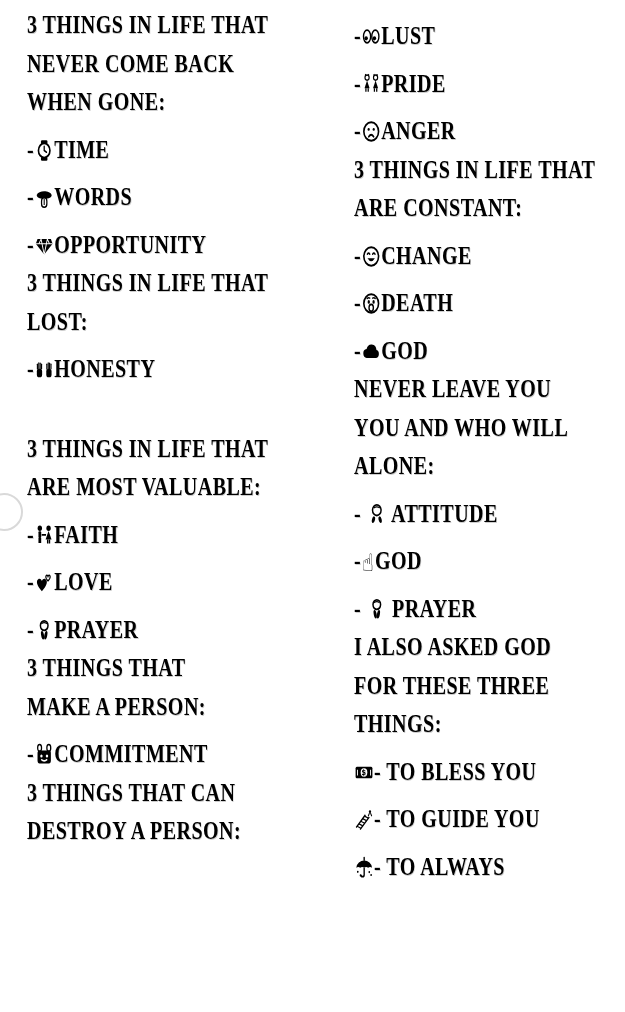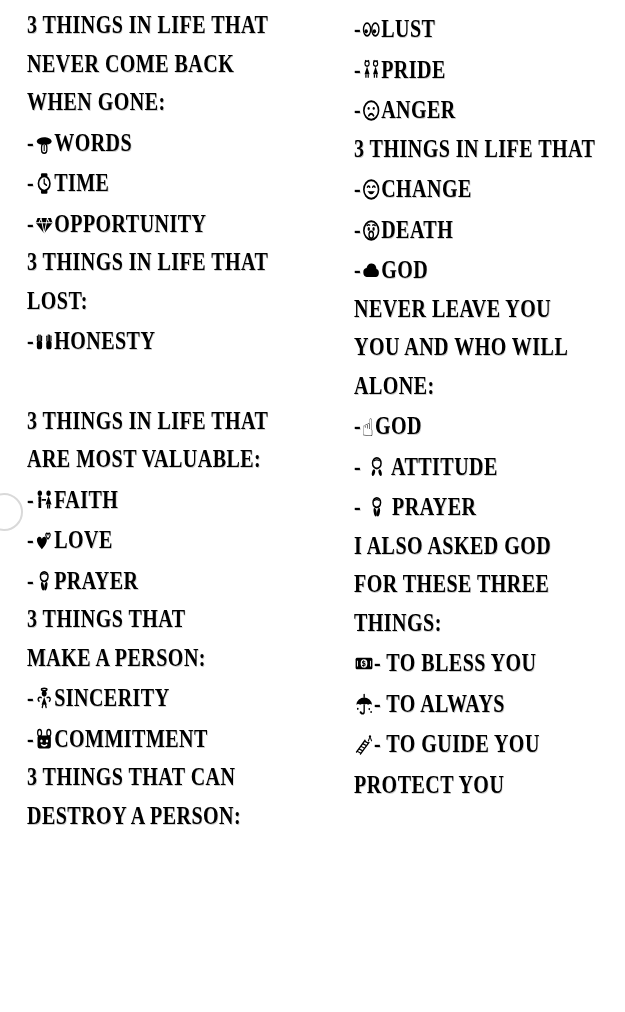--- a/index.html
+++ b/index.html
@@ -10,21 +10,21 @@
   }
   .col{position:absolute;}
   #col-left{left:27px;top:6px;width:315px;}
   #col-right{left:354px;top:8px;width:268px;}
   .line{height:38.5px;line-height:38.5px;white-space:nowrap;}
   .ln{
     display:inline-block;transform:scaleX(0.8);transform-origin:0 50%;
     font-size:25px;letter-spacing:0.6px;
     text-shadow:0.8px 0.8px 0 rgba(130,130,130,0.4);
   }
-  .item{margin-top:2px;}
+  .item{margin-top:9px;}
   .gap{margin-top:41px;}
   .icon{display:inline-block;vertical-align:-4px;margin:0 1px;}
   .icon svg{width:23px;height:23px;display:block;}
   .icon svg *{shape-rendering:geometricPrecision;}
   .gicon{
     font-family:"DejaVu Sans",sans-serif;font-weight:400;font-size:24px;
     vertical-align:-2px;text-shadow:none;line-height:1;
   }
   #faint-circle{
     position:absolute;left:-15px;top:493px;width:34px;height:34px;
@@ -33,30 +33,30 @@
 </style>
 </head>
 <body>
 
 <div id="col-left" class="col">
     <div class="section">
       <div class="line"><span class="ln">3 THINGS IN LIFE THAT</span></div>
       <div class="line"><span class="ln">NEVER COME BACK</span></div>
       <div class="line"><span class="ln">WHEN GONE:</span></div>
       <div class="line item"><span class="ln"><span>-</span><span class="icon"><svg viewBox="0 0 16 16" xmlns="http://www.w3.org/2000/svg" fill="#000">
-              <path d="M1.5 6.3 C3 2.8 13 2.8 14.5 6.3 C14.6 8 12.3 8.9 8 8.9 C3.7 8.9 1.4 8 1.5 6.3 Z"></path>
-              <rect x="5.7" y="8.2" width="4.6" height="6.6" rx="2.2" fill="#fff" stroke="#000" stroke-width="1.1"></rect>
-              <path d="M8 8.9 v4.3" stroke="#000" stroke-width="0.9"></path>
-            </svg></span><span>WORDS</span></span></div>
-      <div class="line item"><span class="ln"><span>-</span><span class="icon"><svg viewBox="0 0 16 16" xmlns="http://www.w3.org/2000/svg" fill="#000">
               <rect x="5.2" y="0.8" width="5.6" height="2.6" rx="0.9"></rect>
               <rect x="5.2" y="12.6" width="5.6" height="2.6" rx="0.9"></rect>
               <circle cx="8" cy="8" r="5" fill="#fff" stroke="#000" stroke-width="1.4"></circle>
               <path d="M8 5v3l2 1.2" stroke="#000" stroke-width="1.1" fill="none" stroke-linecap="round"></path>
             </svg></span><span>TIME</span></span></div>
+      <div class="line item"><span class="ln"><span>-</span><span class="icon"><svg viewBox="0 0 16 16" xmlns="http://www.w3.org/2000/svg" fill="#000">
+              <path d="M1.5 6.3 C3 2.8 13 2.8 14.5 6.3 C14.6 8 12.3 8.9 8 8.9 C3.7 8.9 1.4 8 1.5 6.3 Z"></path>
+              <rect x="5.7" y="8.2" width="4.6" height="6.6" rx="2.2" fill="#fff" stroke="#000" stroke-width="1.1"></rect>
+              <path d="M8 8.9 v4.3" stroke="#000" stroke-width="0.9"></path>
+            </svg></span><span>WORDS</span></span></div>
       <div class="line item"><span class="ln"><span>-</span><span class="icon"><svg viewBox="0 0 16 16" xmlns="http://www.w3.org/2000/svg" fill="#000">
               <polygon points="2.2,3.5 13.8,3.5 15.3,6.8 8,14.3 0.7,6.8"></polygon>
               <path d="M0.7 6.8 H15.3 M5.3 3.5 L8 14.3 M10.7 3.5 L8 14.3 M5.3 3.5 L3.4 6.8 M10.7 3.5 L12.6 6.8" stroke="#fff" stroke-width="0.8" fill="none"></path>
             </svg></span><span>OPPORTUNITY</span></span></div>
     </div>
     <div class="section">
       <div class="line"><span class="ln">3 THINGS IN LIFE THAT</span></div>
       <div class="line"><span class="ln">LOST:</span></div>
       <div class="line item"><span class="ln"><span>-</span><span class="icon"><svg viewBox="0 0 16 16" xmlns="http://www.w3.org/2000/svg" fill="#000">
               <g>
@@ -95,27 +95,20 @@
               <circle cx="8" cy="4.6" r="3.3" fill="#fff" stroke="#000" stroke-width="1.3"></circle>
               <path d="M5.6 3.2 Q8 1.9 10.4 3.2" stroke="#000" stroke-width="0.9" fill="none"></path>
               <ellipse cx="6.6" cy="11.3" rx="1.25" ry="3" transform="rotate(-14 6.6 11.3)"></ellipse>
               <ellipse cx="9.4" cy="11.3" rx="1.25" ry="3" transform="rotate(14 9.4 11.3)"></ellipse>
             </svg></span><span>PRAYER</span></span></div>
     </div>
     <div class="section">
       <div class="line"><span class="ln">3 THINGS THAT</span></div>
       <div class="line"><span class="ln">MAKE A PERSON:</span></div>
       <div class="line item"><span class="ln"><span>-</span><span class="icon"><svg viewBox="0 0 16 16" xmlns="http://www.w3.org/2000/svg" fill="#000">
-              <ellipse cx="8" cy="1.7" rx="2.5" ry="0.8" fill="none" stroke="#000" stroke-width="1"></ellipse>
-              <circle cx="8" cy="4.6" r="2.1"></circle>
-              <path d="M5.9 7.4 C3 6.4 1.6 8.6 3.9 10.2 M10.1 7.4 C13 6.4 14.4 8.6 12.1 10.2" stroke="#000" stroke-width="1.1" fill="none"></path>
-              <polygon points="8,6.9 5.7,12.3 10.3,12.3"></polygon>
-              <path d="M6.8 12.5 L6.3 14.2 M9.2 12.5 L9.7 14.2" stroke="#000" stroke-width="1.1" stroke-linecap="round"></path>
-            </svg></span><span>SINCERITY</span></span></div>
-      <div class="line item"><span class="ln"><span>-</span><span class="icon"><svg viewBox="0 0 16 16" xmlns="http://www.w3.org/2000/svg" fill="#000">
               <ellipse cx="4" cy="3.4" rx="1.7" ry="2.3" fill="#fff" stroke="#000" stroke-width="1.1"></ellipse>
               <ellipse cx="12" cy="3.4" rx="1.7" ry="2.3" fill="#fff" stroke="#000" stroke-width="1.1"></ellipse>
               <rect x="2.2" y="5.2" width="11.6" height="9" rx="1.6"></rect>
               <circle cx="5.6" cy="9" r="1.05" fill="#fff"></circle>
               <circle cx="10.4" cy="9" r="1.05" fill="#fff"></circle>
               <path d="M5.4 11.4 Q8 13.6 10.6 11.4" stroke="#fff" stroke-width="1.2" fill="none"></path>
             </svg></span><span>COMMITMENT</span></span></div>
     </div>
     <div class="section">
       <div class="line"><span class="ln">3 THINGS THAT CAN</span></div>
@@ -146,75 +139,75 @@
             </svg></span><span>PRIDE</span></span></div>
       <div class="line item"><span class="ln"><span>-</span><span class="icon"><svg viewBox="0 0 16 16" xmlns="http://www.w3.org/2000/svg" fill="#000">
               <circle cx="8" cy="8" r="6.4" fill="none" stroke="#000" stroke-width="1.4"></circle>
               <circle cx="5.8" cy="6.6" r="0.95"></circle>
               <circle cx="10.2" cy="6.6" r="0.95"></circle>
               <path d="M5.9 11.6 Q8 9 10.1 11.6" stroke="#000" stroke-width="1.3" fill="none" stroke-linecap="round"></path>
             </svg></span><span>ANGER</span></span></div>
     </div>
     <div class="section">
       <div class="line"><span class="ln">3 THINGS IN LIFE THAT</span></div>
+      <div class="line"><span class="ln">ARE CONSTANT:</span></div>
       <div class="line item"><span class="ln"><span>-</span><span class="icon"><svg viewBox="0 0 16 16" xmlns="http://www.w3.org/2000/svg" fill="#000">
               <circle cx="8" cy="8" r="6.4" fill="none" stroke="#000" stroke-width="1.4"></circle>
               <path d="M4.6 6.4 Q5.7 4.9 6.8 6.4 M9.2 6.4 Q10.3 4.9 11.4 6.4" stroke="#000" stroke-width="1.1" fill="none" stroke-linecap="round"></path>
               <path d="M4.8 9.2 Q8 13.4 11.2 9.2 Z"></path>
             </svg></span><span>CHANGE</span></span></div>
       <div class="line item"><span class="ln"><span>-</span><span class="icon"><svg viewBox="0 0 16 16" xmlns="http://www.w3.org/2000/svg" fill="#000">
               <circle cx="8" cy="8" r="6.4" fill="none" stroke="#000" stroke-width="1.4"></circle>
               <path d="M4.4 4.6 Q5.6 3.5 6.8 4.3 M9.2 4.3 Q10.4 3.5 11.6 4.6" stroke="#000" stroke-width="1" fill="none" stroke-linecap="round"></path>
               <ellipse cx="5.9" cy="6.9" rx="1" ry="1.3"></ellipse>
               <ellipse cx="10.1" cy="6.9" rx="1" ry="1.3"></ellipse>
               <ellipse cx="8" cy="11" rx="1.9" ry="2.4" fill="none" stroke="#000" stroke-width="1.2"></ellipse>
             </svg></span><span>DEATH</span></span></div>
       <div class="line item"><span class="ln"><span>-</span><span class="icon"><svg viewBox="0 0 16 16" xmlns="http://www.w3.org/2000/svg" fill="#000">
               <path d="M4.5 12.5 h7.5 a2.8 2.8 0 0 0 0.6 -5.5 a4.4 4.4 0 0 0 -8.6 -0.7 a3.1 3.1 0 0 0 0.5 6.2 Z"></path>
             </svg></span><span>GOD</span></span></div>
     </div>
     <div class="section">
       <div class="line"><span class="ln">NEVER LEAVE YOU</span></div>
       <div class="line"><span class="ln">YOU AND WHO WILL</span></div>
       <div class="line"><span class="ln">ALONE:</span></div>
-      <div class="line item"><span class="ln"><span>-</span><span class="icon gicon">☝</span><span>GOD</span></span></div>
       <div class="line item"><span class="ln"><span>- </span><span class="icon"><svg viewBox="0 0 16 16" xmlns="http://www.w3.org/2000/svg" fill="#000">
               <circle cx="8" cy="5" r="3.7" fill="#fff" stroke="#000" stroke-width="1.3"></circle>
               <path d="M5.4 3.4 Q8 2 10.6 3.4" stroke="#000" stroke-width="1" fill="none"></path>
               <ellipse cx="5.1" cy="11.6" rx="1.3" ry="2.4" transform="rotate(18 5.1 11.6)"></ellipse>
               <ellipse cx="10.9" cy="11.6" rx="1.3" ry="2.4" transform="rotate(-18 10.9 11.6)"></ellipse>
             </svg></span><span> ATTITUDE</span></span></div>
+      <div class="line item"><span class="ln"><span>-</span><span class="icon gicon">☝</span><span>GOD</span></span></div>
       <div class="line item"><span class="ln"><span>- </span><span class="icon"><svg viewBox="0 0 16 16" xmlns="http://www.w3.org/2000/svg" fill="#000">
               <circle cx="8" cy="4.6" r="3.3" fill="#fff" stroke="#000" stroke-width="1.3"></circle>
               <path d="M5.6 3.2 Q8 1.9 10.4 3.2" stroke="#000" stroke-width="0.9" fill="none"></path>
               <ellipse cx="6.6" cy="11.3" rx="1.25" ry="3" transform="rotate(-14 6.6 11.3)"></ellipse>
               <ellipse cx="9.4" cy="11.3" rx="1.25" ry="3" transform="rotate(14 9.4 11.3)"></ellipse>
             </svg></span><span> PRAYER</span></span></div>
     </div>
     <div class="section">
       <div class="line"><span class="ln">I ALSO ASKED GOD</span></div>
       <div class="line"><span class="ln">FOR THESE THREE</span></div>
       <div class="line"><span class="ln">THINGS:</span></div>
       <div class="line item"><span class="ln"><span> </span><span class="icon"><svg viewBox="0 0 16 16" xmlns="http://www.w3.org/2000/svg" fill="#000">
               <rect x="0.7" y="4" width="14.6" height="8" rx="1.1"></rect>
               <path d="M2.4 6 v4 M13.6 6 v4" stroke="#fff" stroke-width="0.8"></path>
               <circle cx="8" cy="8" r="2.9" fill="#fff"></circle>
               <text x="8" y="10" font-size="5.6" text-anchor="middle" font-weight="bold" font-family="DejaVu Sans" fill="#000">$</text>
             </svg></span><span>- TO BLESS YOU</span></span></div>
       <div class="line item"><span class="ln"><span> </span><span class="icon"><svg viewBox="0 0 16 16" xmlns="http://www.w3.org/2000/svg" fill="#000">
+              <path d="M1.2 13.6 L9.2 4.8 M4.6 15 L12.6 6.2" stroke="#000" stroke-width="1.1" fill="none"></path>
+              <path d="M2 12.7 L5.4 14.1 M3.6 11 L7 12.4 M5.2 9.2 L8.6 10.6 M6.8 7.4 L10.2 8.8 M8.4 5.7 L11.8 7.1" stroke="#000" stroke-width="0.9" fill="none"></path>
+              <circle cx="13.2" cy="2.6" r="1"></circle>
+              <path d="M12.6 3.8 l-0.8 1.6 M13.8 3.8 l0.8 1.6" stroke="#000" stroke-width="0.9" stroke-linecap="round"></path>
+            </svg></span><span>- TO GUIDE YOU</span></span></div>
+      <div class="line item"><span class="ln"><span> </span><span class="icon"><svg viewBox="0 0 16 16" xmlns="http://www.w3.org/2000/svg" fill="#000">
               <path d="M1.3 8.1 A6.9 5.6 0 0 1 15 8.1 Q13.3 7.1 11.6 8.1 Q9.9 7.1 8.2 8.1 Q6.4 7.1 4.7 8.1 Q3 7.1 1.3 8.1 Z"></path>
               <path d="M8.15 1.2 V2.8" stroke="#000" stroke-width="1.2" stroke-linecap="round"></path>
               <path d="M8.15 8.1 V13 a1.4 1.4 0 0 1 -2.8 0" fill="none" stroke="#000" stroke-width="1.2"></path>
               <circle cx="2.6" cy="11" r="0.75"></circle>
               <circle cx="5" cy="13.5" r="0.75"></circle>
               <circle cx="12.6" cy="11.2" r="0.75"></circle>
               <circle cx="14.2" cy="13.2" r="0.75"></circle>
             </svg></span><span>- TO ALWAYS</span></span></div>
-      <div class="line item"><span class="ln"><span> </span><span class="icon"><svg viewBox="0 0 16 16" xmlns="http://www.w3.org/2000/svg" fill="#000">
-              <path d="M1.2 13.6 L9.2 4.8 M4.6 15 L12.6 6.2" stroke="#000" stroke-width="1.1" fill="none"></path>
-              <path d="M2 12.7 L5.4 14.1 M3.6 11 L7 12.4 M5.2 9.2 L8.6 10.6 M6.8 7.4 L10.2 8.8 M8.4 5.7 L11.8 7.1" stroke="#000" stroke-width="0.9" fill="none"></path>
-              <circle cx="13.2" cy="2.6" r="1"></circle>
-              <path d="M12.6 3.8 l-0.8 1.6 M13.8 3.8 l0.8 1.6" stroke="#000" stroke-width="0.9" stroke-linecap="round"></path>
-            </svg></span><span>- TO GUIDE YOU</span></span></div>
-      <div class="line item"><span class="ln"><span>PROTECT YOU</span></span></div>
     </div>
   </div>
 <div id="faint-circle"></div>
 
 </body></html>

